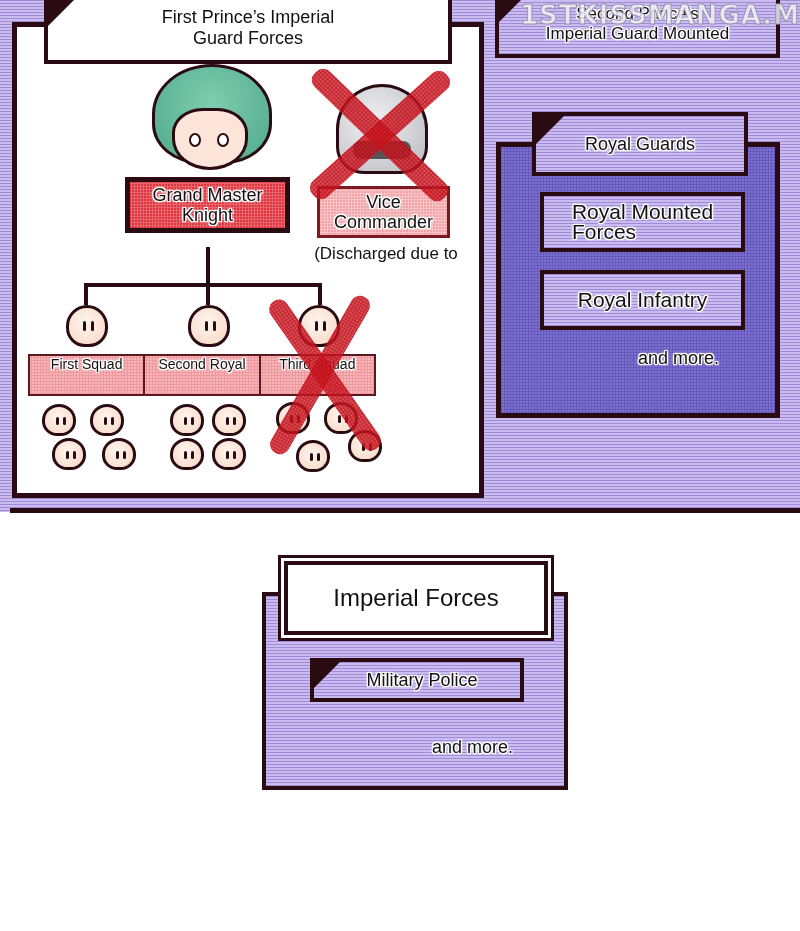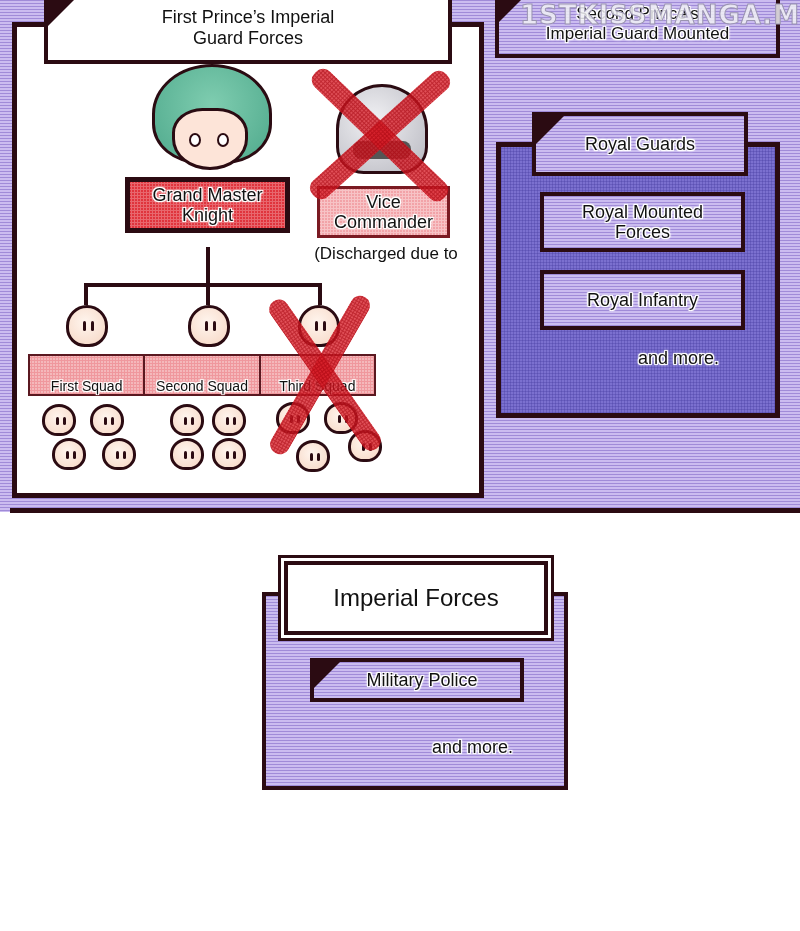--- a/index.html
+++ b/index.html
@@ -53,40 +53,40 @@
   #tree-m { left: 206px; top: 283px; width: 4px; height: 22px; }
   #tree-r { left: 318px; top: 283px; width: 4px; height: 22px; }
 
   .blob { position: absolute; width: 42px; height: 42px; background: radial-gradient(circle at 45% 40%, #fff5ee, #f6d6c3); border: 3px solid #2b0b12; border-radius: 50% 50% 45% 45%; }
   .blob::before, .blob::after { content: ""; position: absolute; top: 13px; width: 3px; height: 10px; background: #2b0b12; border-radius: 2px; }
   .blob::before { left: 14px; } .blob::after { left: 22px; }
   .blob.small { width: 34px; height: 32px; }
   .blob.small::before { left: 11px; top: 10px; height: 8px; } .blob.small::after { left: 18px; top: 10px; height: 8px; }
 
   #squad-row { position: absolute; left: 28px; top: 354px; width: 348px; height: 42px; display: flex; border: 2px solid #5a1820; }
-  .squad { flex: 1; display: flex; align-items: flex-end; justify-content: center; background: #f4b8bb; font-size: 14px;
+  .squad { flex: 1; display: flex; align-items: flex-start; justify-content: center; background: #f4b8bb; font-size: 14px;
     background-image: radial-gradient(rgba(230,90,100,0.35) 1px, transparent 1.2px); background-size: 3px 3px; border-right: 2px solid #5a1820; }
   .squad:last-child { border-right: none; }
 
   
   .xmark { position: absolute; pointer-events: none; }
   .xbar { position: absolute; background: rgba(215,30,40,0.78); border-radius: 10px;
     background-image: radial-gradient(rgba(160,0,10,0.5) 1px, transparent 1.3px); background-size: 3px 3px; }
 
   
   #sp-title { position: absolute; left: 495px; top: -4px; width: 285px; height: 62px; border: 4px solid #2b0b12; border-top: none;
     display: flex; flex-direction: column; align-items: center; justify-content: flex-end; padding-bottom: 10px; font-size: 17px; line-height: 20px; }
   #sp-title-corner { position: absolute; left: 495px; top: 0; width: 0; height: 0; border-top: 26px solid #2b0b12; border-right: 26px solid transparent; }
   #watermark { position: absolute; left: 520px; top: 0px; font-size: 26px; font-weight: bold; letter-spacing: 1px; color: rgba(240,240,245,0.85);
     -webkit-text-stroke: 1px #9a94b0; font-family: "DejaVu Sans", sans-serif; }
 
   #royal-panel { position: absolute; left: 496px; top: 142px; width: 284px; height: 276px; border: 5px solid #2b0b12; }
   #royal-guards { position: absolute; left: 532px; top: 112px; width: 216px; height: 64px; border: 4px solid #2b0b12; display: flex; align-items: center; justify-content: center; font-size: 18px; }
   .rg-corner { position: absolute; left: 0; top: 0; width: 0; height: 0; border-top: 28px solid #2b0b12; border-right: 28px solid transparent; }
-  .sub-box { position: absolute; border: 4px solid #2b0b12; display: flex; align-items: center; justify-content: center; text-align: center; font-size: 18px; line-height: 20px; }
+  .sub-box { position: absolute; border: 4px solid #2b0b12; display: flex; align-items: center; justify-content: center; text-align: left; font-size: 21px; line-height: 20px; }
   #royal-mounted { left: 540px; top: 192px; width: 205px; height: 60px; }
   #royal-infantry { left: 540px; top: 270px; width: 205px; height: 60px; }
   #royal-more { position: absolute; left: 638px; top: 348px; font-size: 18px; }
 
   
   #imp-panel { position: absolute; left: 262px; top: 592px; width: 306px; height: 198px; border: 4px solid #2b0b12; }
   #imp-title-outer { position: absolute; left: 278px; top: 555px; width: 276px; height: 86px; background: #fff; border: 3px solid #2b0b12; }
   #imp-title { position: absolute; left: 284px; top: 561px; width: 264px; height: 74px; background: #fff; border: 4px solid #2b0b12; display: flex; align-items: center; justify-content: center; font-size: 24px; }
   #mil-police { position: absolute; left: 310px; top: 658px; width: 214px; height: 44px; border: 4px solid #2b0b12; display: flex; align-items: center; justify-content: center; font-size: 18px; padding-left: 10px; }
   .mp-corner { position: absolute; left: 0; top: 0; width: 0; height: 0; border-top: 26px solid #2b0b12; border-right: 26px solid transparent; }
@@ -147,21 +147,21 @@
 
 <div class="blob" style="left:66px; top:305px;"></div>
 <div class="blob" style="left:188px; top:305px;"></div>
 <div class="blob" style="left:298px; top:305px;"></div>
 
 <div id="squad-row">
   <div class="squad">
       <span class="outlined-text">First Squad</span>
     </div>
   <div class="squad">
-      <span class="outlined-text">Second Squad</span>
+      <span class="outlined-text">Second Royal</span>
     </div>
   <div class="squad">
       <span class="outlined-text">Third Squad</span>
     </div>
 </div>
 
 <div class="blob small" style="left:42px; top:404px;"></div>
 <div class="blob small" style="left:90px; top:404px;"></div>
 <div class="blob small" style="left:52px; top:438px;"></div>
 <div class="blob small" style="left:102px; top:438px;"></div>

